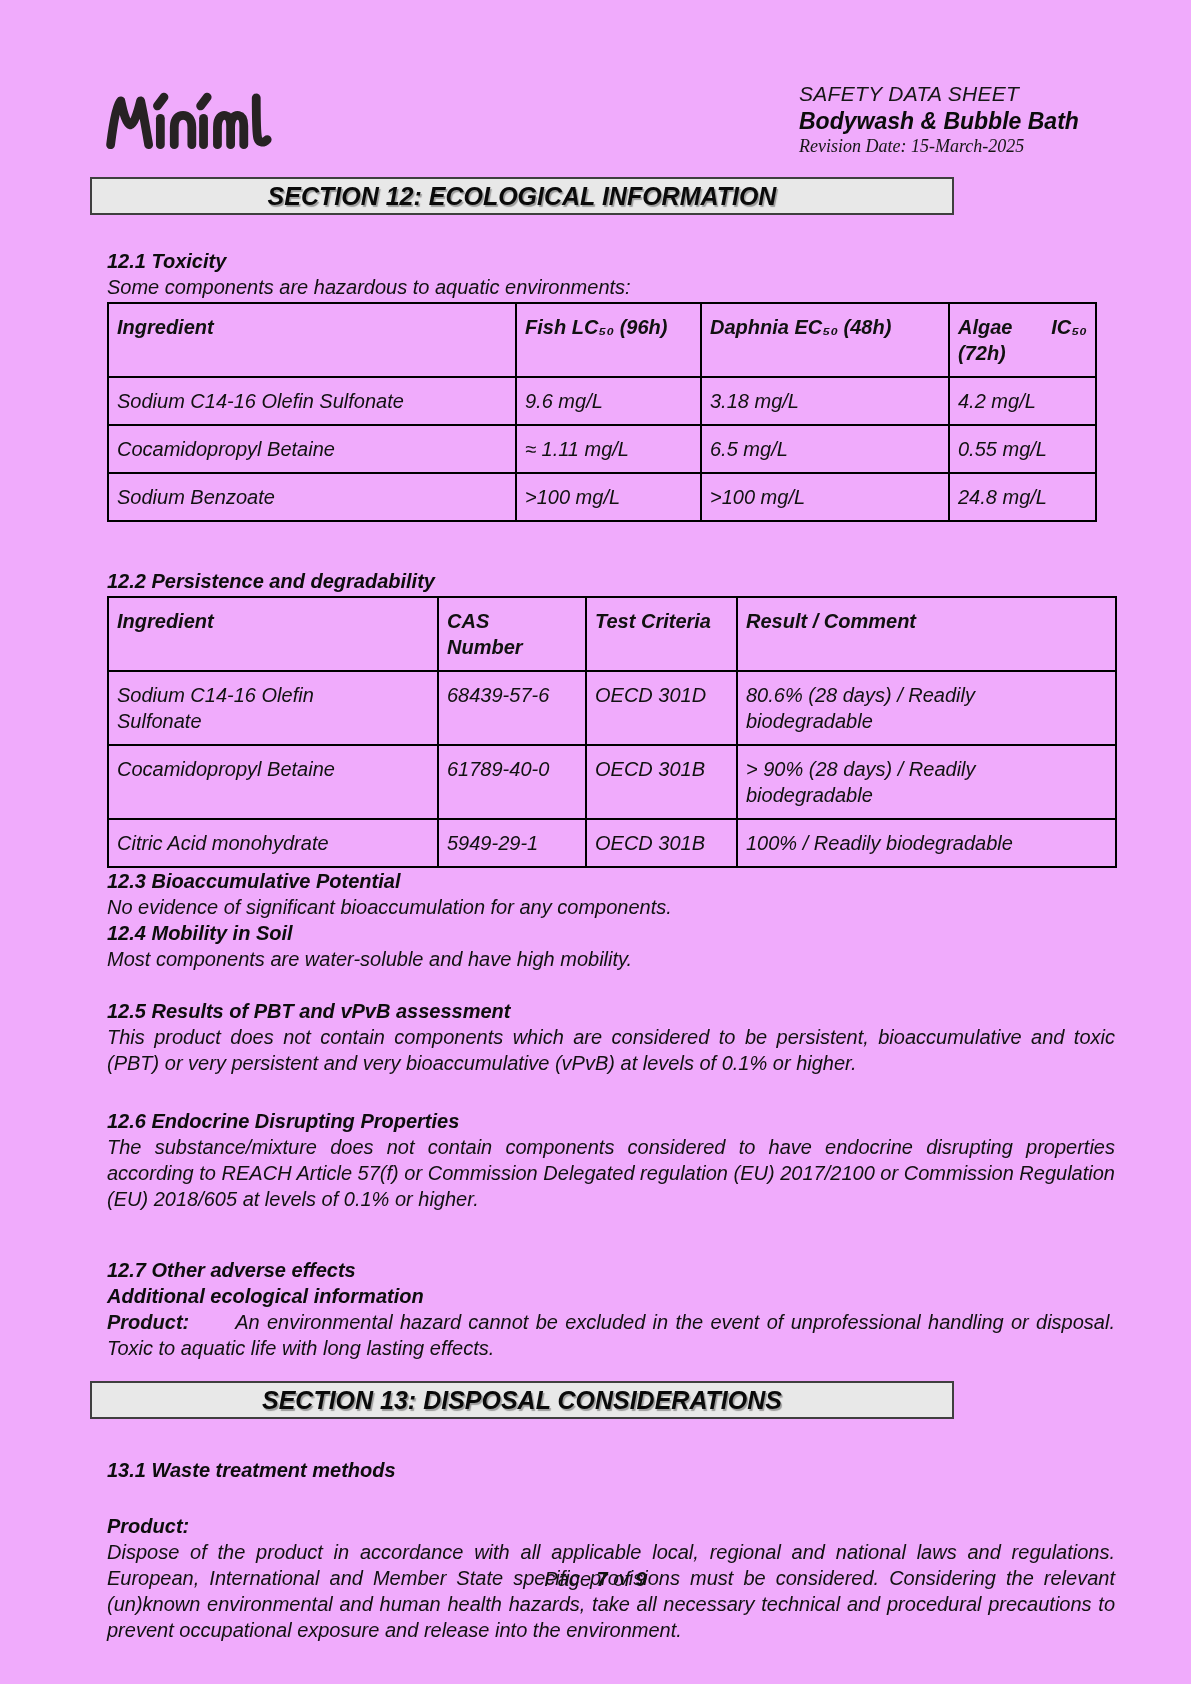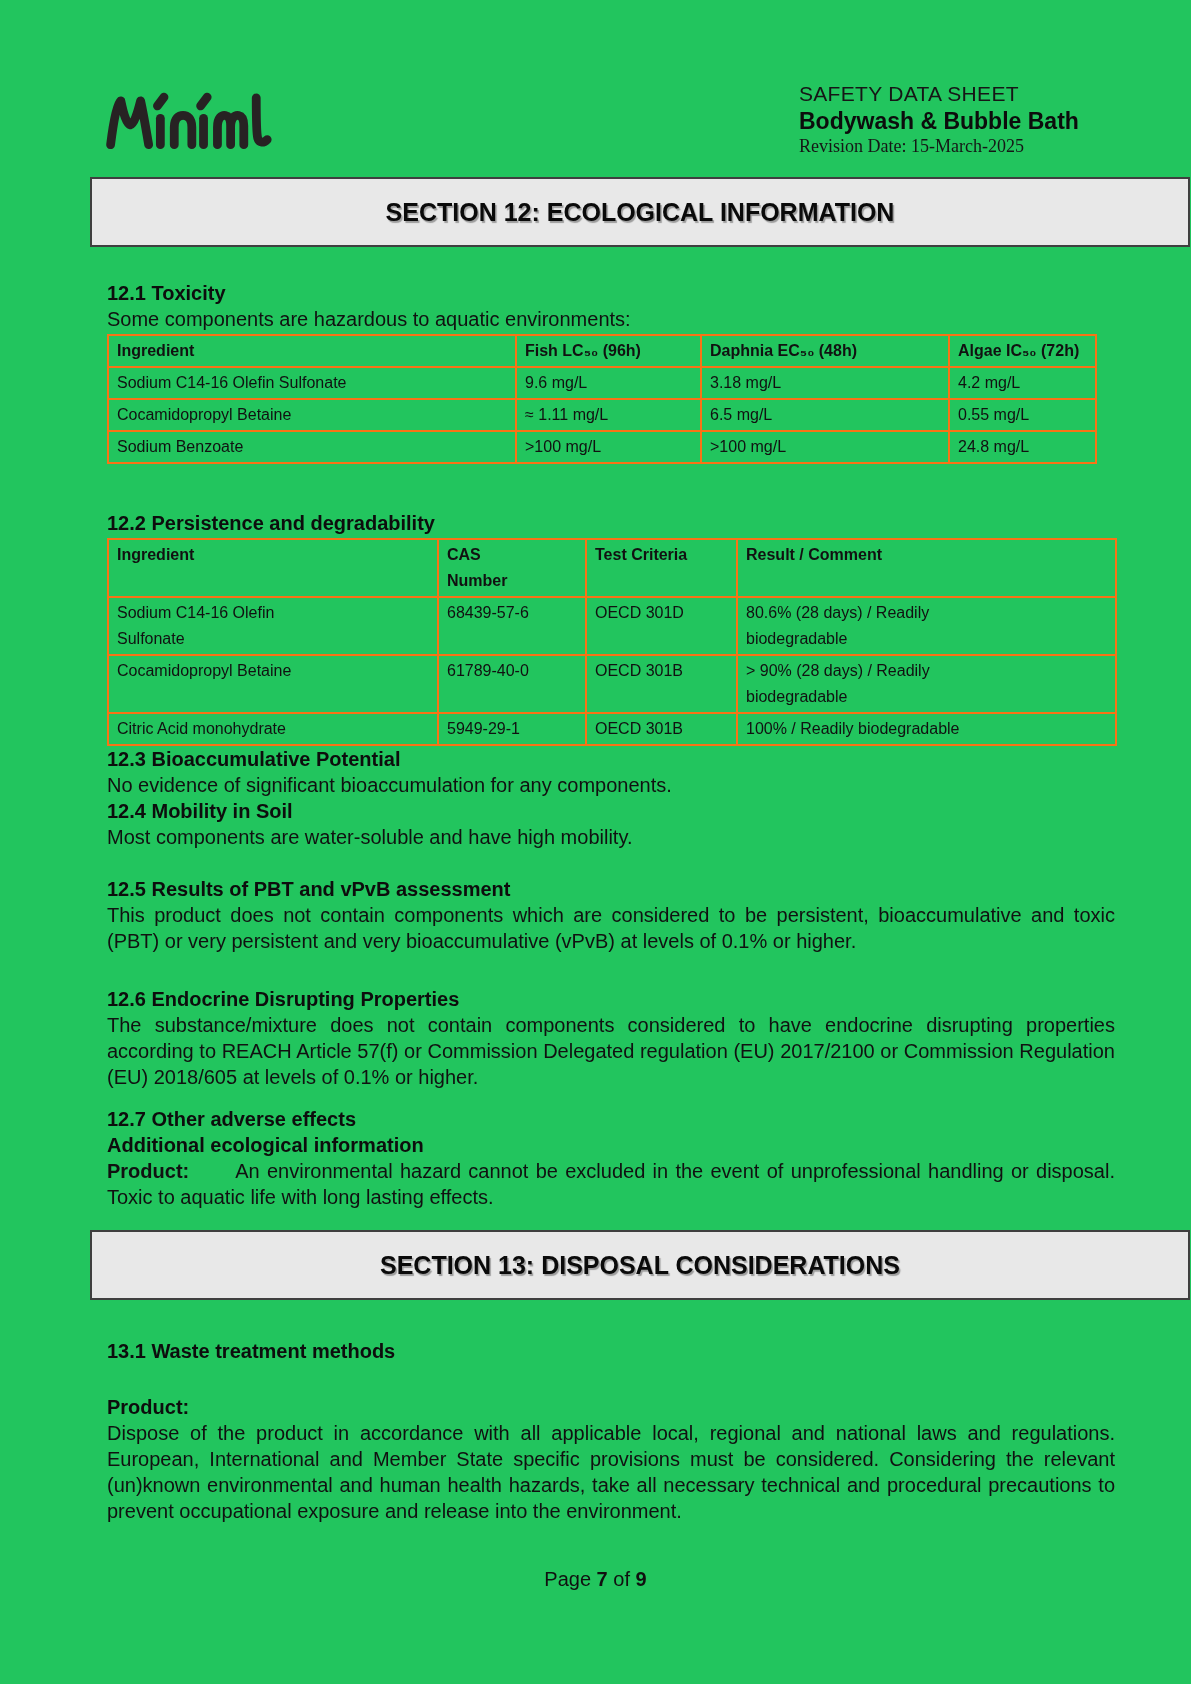--- a/index.html
+++ b/index.html
@@ -1,68 +1,69 @@
 <!DOCTYPE html>
 <html><head>
 <meta charset="utf-8">
 <style>
   * { margin:0; padding:0; box-sizing:border-box; }
   html,body { background:#9a9a9a; }
   .page {
     position:relative;
     width:1191px; height:1684px;
     margin:0 auto;
-    background:#22c55e;
+    background:#f0abfc;
     font-family:"Liberation Sans","DejaVu Sans",sans-serif;
     color:#111111;
     overflow:hidden;
+    font-style:italic;
   }
   
   .logo { position:absolute; left:104px; top:80px; width:172px; height:76px; }
   .logo path { fill:none; stroke:#272223; stroke-width:12; stroke-linecap:round; stroke-linejoin:round; }
   .hdr-block { position:absolute; left:799px; top:80px; width:360px; }
   .hdr-doc  { font-size:21px; line-height:27px; letter-spacing:0.3px; color:#161616; }
   .hdr-prod { font-size:23px; line-height:28px; font-weight:bold; color:#0c0c0c; }
   .hdr-rev  { font-family:"Liberation Serif","DejaVu Serif",serif; font-size:18px; line-height:23px; color:#161616; }
   
   .content { position:absolute; left:107px; top:177px; width:1008px; font-size:20px; line-height:26px; }
   .secbar {
-    margin-left:-17px; width:1100px;
+    margin-left:-17px; width:864px;
     background:#e8e8e8;
     border:2px solid #3f3f3f;
     text-align:center;
     font-weight:bold; font-size:25px; line-height:30px;
-    padding:18px 0;
+    padding:2px 0;
     color:#0a0a0a;
     text-shadow:1.5px 1.5px 1px #9d9d9d;
   }
   .sub { font-size:20px; line-height:26px; font-weight:bold; color:#0d0d0d; }
   p.body { font-size:20px; line-height:26px; }
   .jus { text-align:justify; }
   .b { font-weight:bold; }
   .tabgap { display:inline-block; width:46px; }
   
   table.tbl { border-collapse:collapse; table-layout:fixed; margin-top:2px; }
   table.t1 { width:988px; }
   table.t2 { width:1008px; }
   .tbl th, .tbl td {
-    border:2px solid #f97316;
-    padding:2px 8px;
+    border:2px solid #000000;
+    padding:10px 8px;
     vertical-align:top;
     text-align:left;
-    font-size:16px; line-height:26px;
+    font-size:20px; line-height:26px;
     font-weight:normal;
     overflow:hidden;
   }
   .tbl th { font-weight:bold; }
   .pre { white-space:pre-line; }
   th.jusx { text-align:justify; }
   
   .mt33{margin-top:33px}.mt46{margin-top:46px}.mt24{}
-  .mt26{margin-top:26px}.mt32{margin-top:32px}.mt28{margin-top:16px}
+  .mt26{margin-top:26px}.mt32{margin-top:32px}.mt28{margin-top:45px}
   .mt20{margin-top:20px}.mt38{margin-top:38px}.mt30{margin-top:30px}
   
   .footer {
     position:absolute; left:0; top:1566px; width:1191px;
     text-align:center; font-size:20px; line-height:26px; color:#101010;
   }
 </style>
 </head>
 <body>
 

